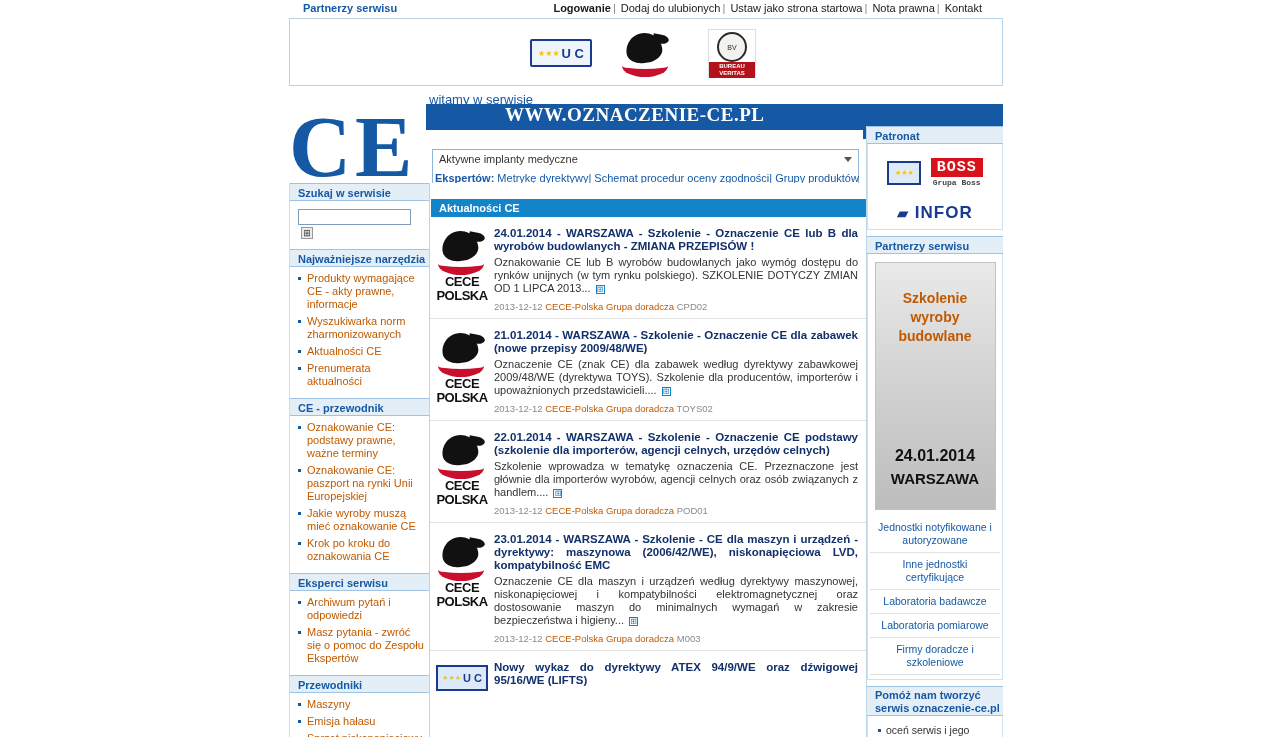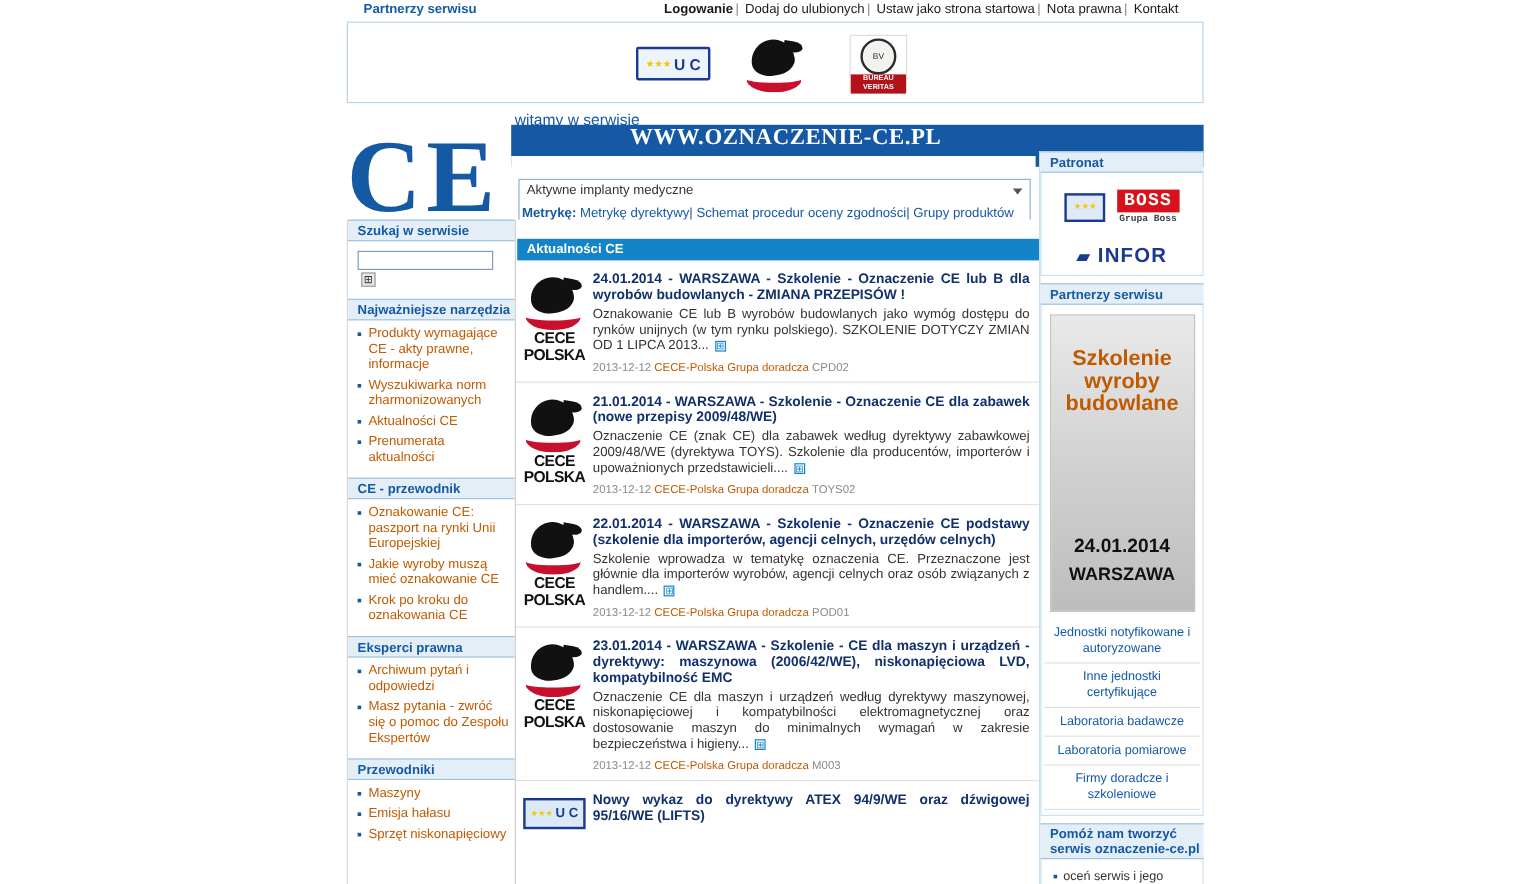--- a/index.html
+++ b/index.html
@@ -119,21 +119,21 @@
     font-size: 13px;
   }
   .sitetitle {
     position: absolute;
     left: 426px; top: 104px;
     width: 577px; height: 35px;
     background: #1559a5;
     color: #ffffff;
     font-weight: bold;
     font-size: 19px;
-    padding-left: 99px;
+    padding-left: 79px;
     letter-spacing: 0.5px;
     line-height: 22px;
     font-family: "Liberation Serif", serif;
   }
 
   
   .metric-box {
     position: absolute;
     left: 426px; top: 130px;
     width: 437px; height: 52px;
@@ -412,21 +412,21 @@
     margin: 4px auto 6px;
     background: linear-gradient(#e9e9e9, #cfcfcf 55%, #bdbdbd);
     border: 1px solid #c2c2c2;
     position: relative;
     text-align: center;
   }
   .banner .b-top {
     padding-top: 26px;
     color: #c05a00;
     font-weight: bold;
-    font-size: 18px;
+    font-size: 14px;
     line-height: 19px;
   }
   .banner .b-date {
     position: absolute;
     left: 0; right: 0; bottom: 44px;
     color: #111;
     font-weight: bold;
     font-size: 16px;
   }
   .banner .b-city {
@@ -520,21 +520,21 @@
   <div class="welcome">witamy w serwisie</div>
   <div class="sitetitle">WWW.OZNACZENIE-CE.PL</div>
 
   <div class="metric-box">
     <div class="metric-label">Wybierz metrykę:</div>
     <div class="metric-select">
       <span>Aktywne implanty medyczne</span>
       <span class="caret"></span>
     </div>
     <div class="metric-show">
-      <b>Metrykę:</b>
+      <b>Ekspertów:</b>
       <a href="#">Metrykę dyrektywy</a><span class="sep">|</span>
       <a href="#">Schemat procedur oceny zgodności</a><span class="sep">|</span>
       <a href="#">Grupy produktów</a>
     </div>
   </div>
 
   <div class="left-col">
 
     <div class="lbox">
       <div class="lbox-head">Szukaj w serwisie</div>
@@ -553,29 +553,30 @@
           <li><span class="lnk">Aktualności CE</span></li>
           <li><span class="lnk">Prenumerata aktualności</span></li>
         </ul>
       </div>
     </div>
 
     <div class="lbox">
       <div class="lbox-head">CE - przewodnik</div>
       <div class="lbox-body">
         <ul>
+          <li><span class="lnk">Oznakowanie CE: podstawy prawne, ważne terminy</span></li>
           <li><span class="lnk">Oznakowanie CE: paszport na rynki Unii Europejskiej</span></li>
           <li><span class="lnk">Jakie wyroby muszą mieć oznakowanie CE</span></li>
           <li><span class="lnk">Krok po kroku do oznakowania CE</span></li>
         </ul>
       </div>
     </div>
 
     <div class="lbox">
-      <div class="lbox-head">Eksperci prawna</div>
+      <div class="lbox-head">Eksperci serwisu</div>
       <div class="lbox-body">
         <ul>
           <li><span class="lnk">Archiwum pytań i odpowiedzi</span></li>
           <li><span class="lnk">Masz pytania - zwróć się o pomoc do Zespołu Ekspertów</span></li>
         </ul>
       </div>
     </div>
 
     <div class="lbox">
       <div class="lbox-head">Przewodniki</div>

